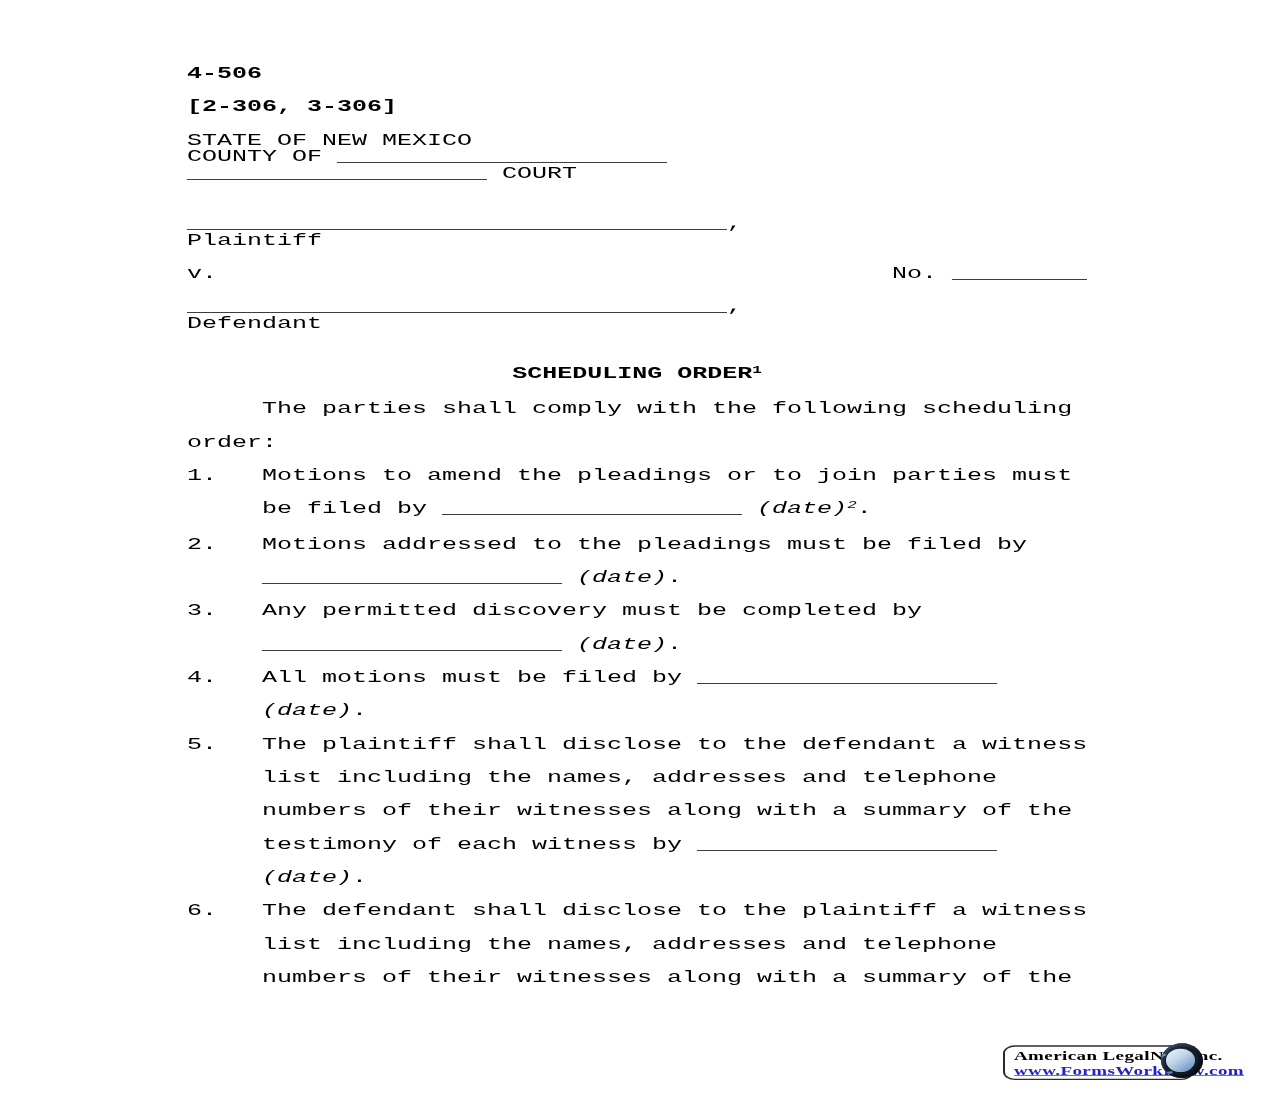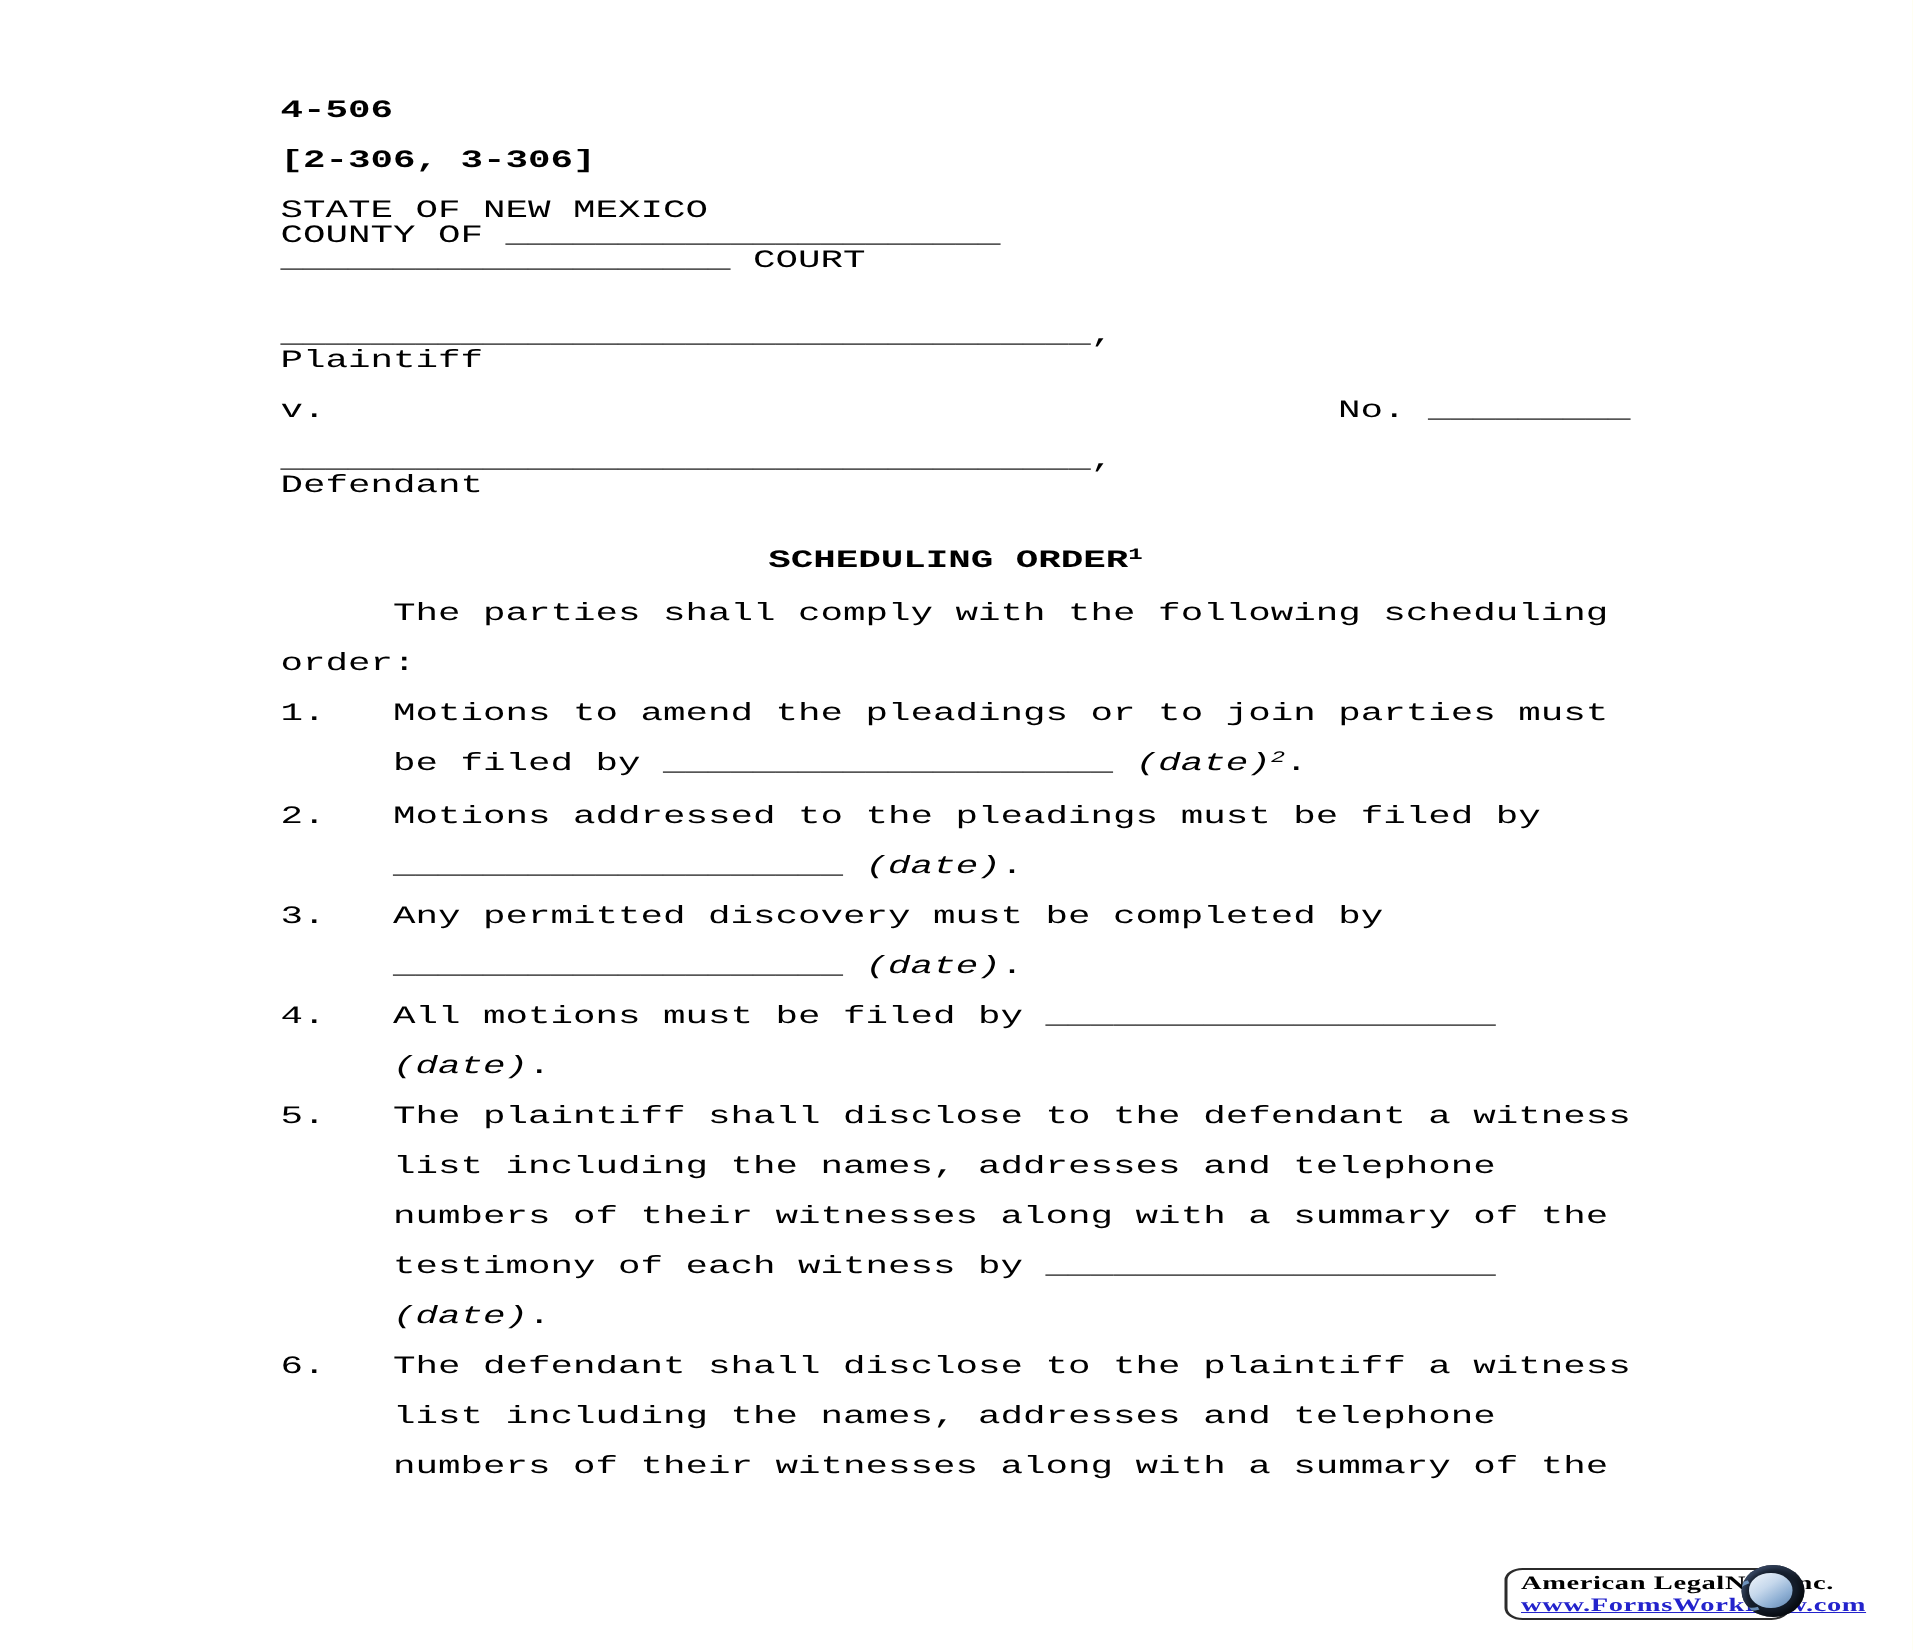--- a/index.html
+++ b/index.html
@@ -1,18 +1,18 @@
 <!DOCTYPE html>
 <html><head>
 <meta charset="utf-8">
 <style>
   html,body { margin:0; padding:0; background:#ffffff; }
   .stage {
     position:relative; width:1275px; height:1100px;
-    background:#fef9c3; overflow:hidden;
+    background:#15803d; overflow:hidden;
   }
   .page {
     position:relative; width:1275px; height:1650px;
     background:#ffffff; color:#000;
     transform:scaleY(0.66667); transform-origin:0 0;
     font-family:"Liberation Mono","DejaVu Sans Mono",monospace;
     font-size:25px;
   }
   .content { padding:98px 188px 0 187px; }
   .line { line-height:25px; margin:0; white-space:pre; }

